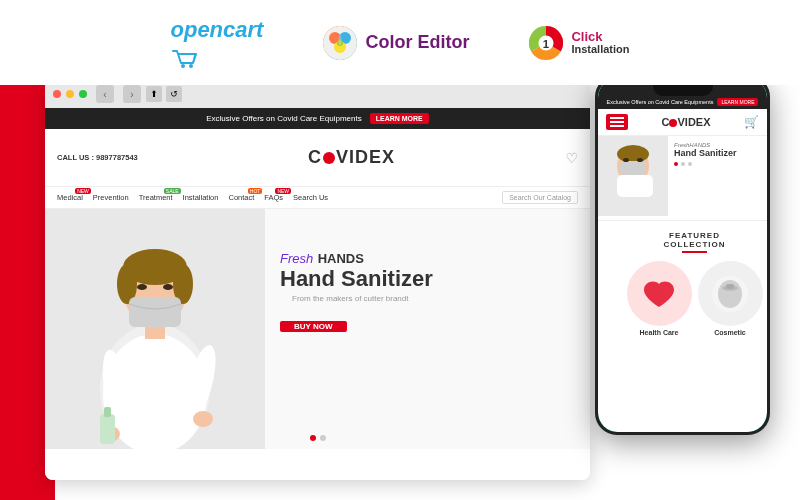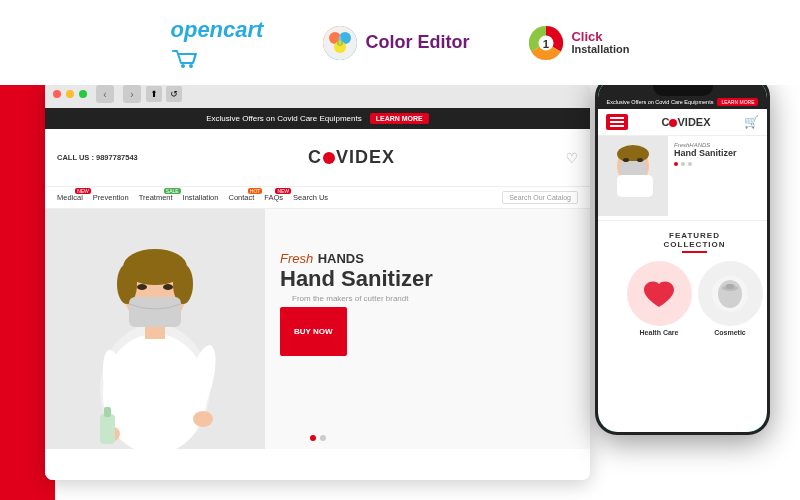--- a/index.html
+++ b/index.html
@@ -313,24 +313,24 @@
     }
 
     .hero-text {
       position: absolute;
       left: 220px;
       top: 40px;
       padding-left: 15px;
     }
 
     .hero-btn {
-      margin-top: 4px;
+      margin-top: 18px;
       background: #e0001b;
       color: #fff;
-      padding: 20px 14px;
+      padding: 1px 14px;
       font-size: 8px;
       font-weight: bold;
       border-radius: 2px;
       display: inline-block;
     }
 
     .hero-dots {
       position: absolute;
       bottom: 8px;
       left: 50%;
@@ -689,21 +689,21 @@
             <ellipse cx="65" cy="225" rx="10" ry="8" fill="#f5c5a3"></ellipse>
             <ellipse cx="158" cy="210" rx="10" ry="8" fill="#f5c5a3"></ellipse>
 
             <rect x="55" y="205" width="15" height="30" rx="4" fill="#c8e6c9"></rect>
             <rect x="59" y="198" width="7" height="10" rx="2" fill="#a5d6a7"></rect>
           </svg>
         </div>
 
         <div class="hero-text">
           <div>
-            <span style="font-size:13px;color:#c2410c;font-style:italic;">Fresh</span>
+            <span style="font-size:13px;color:#6d28d9;font-style:italic;">Fresh</span>
             <span style="font-size:13px;color:#333;font-weight:900;">HANDS</span>
           </div>
           <div style="font-size:22px;font-weight:900;color:#333;line-height:1.1;">Hand Sanitizer</div>
           <div style="font-size:8px;color:#999;margin-top:3px;margin-left:12px;">From the makers of cutter brandt</div>
           <div class="hero-btn">BUY NOW</div>
         </div>
 
         <div class="hero-dots">
           <div class="hero-dot active"></div>
           <div class="hero-dot"></div>

